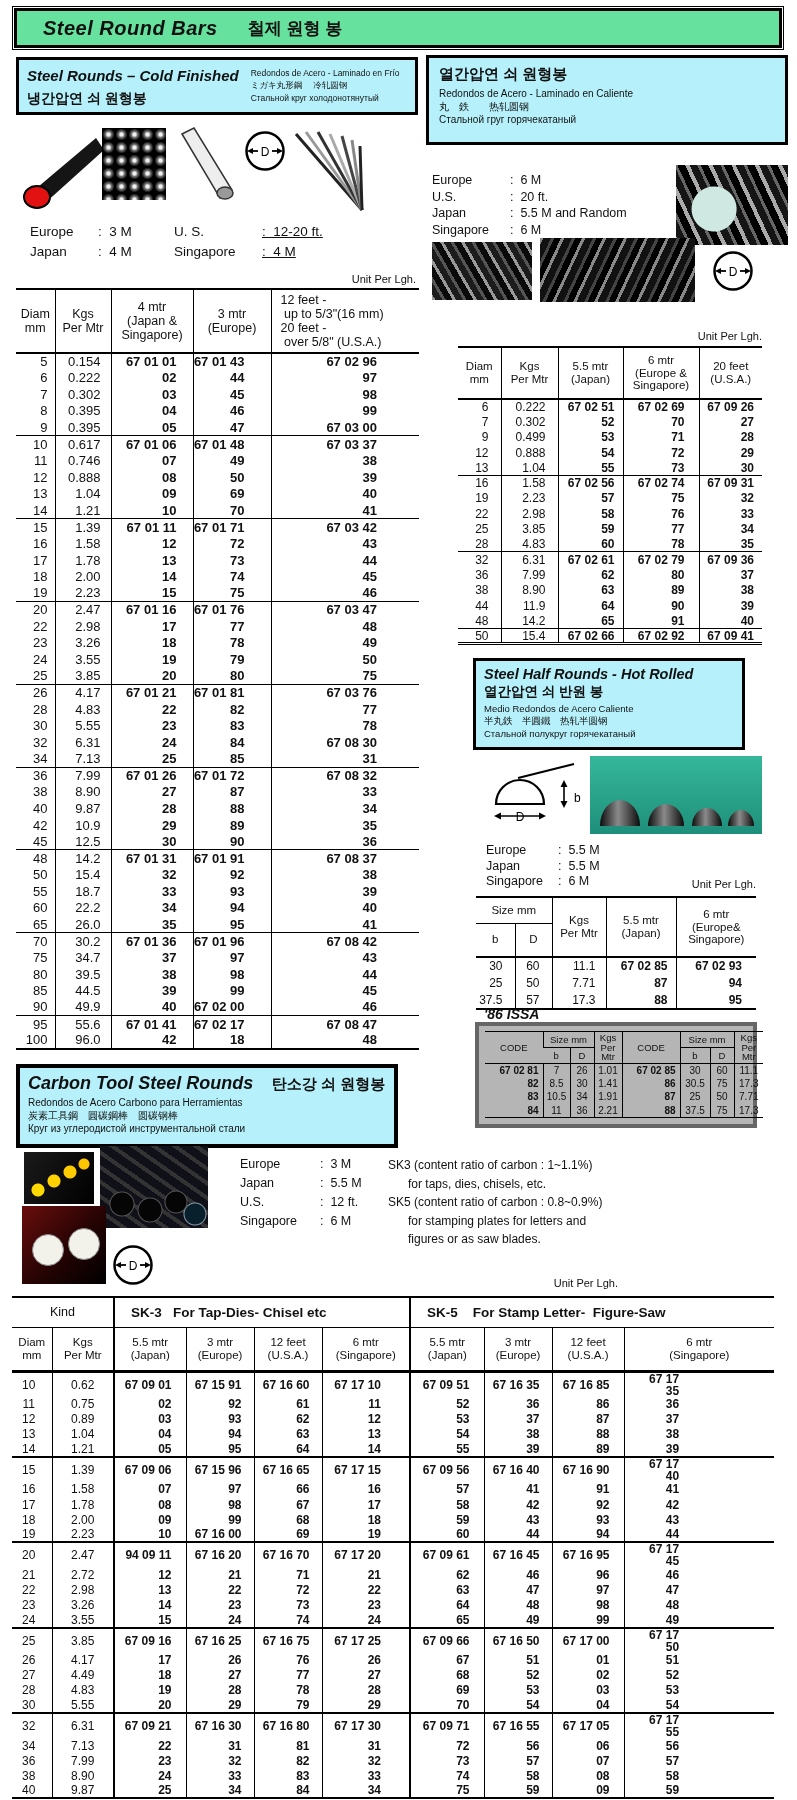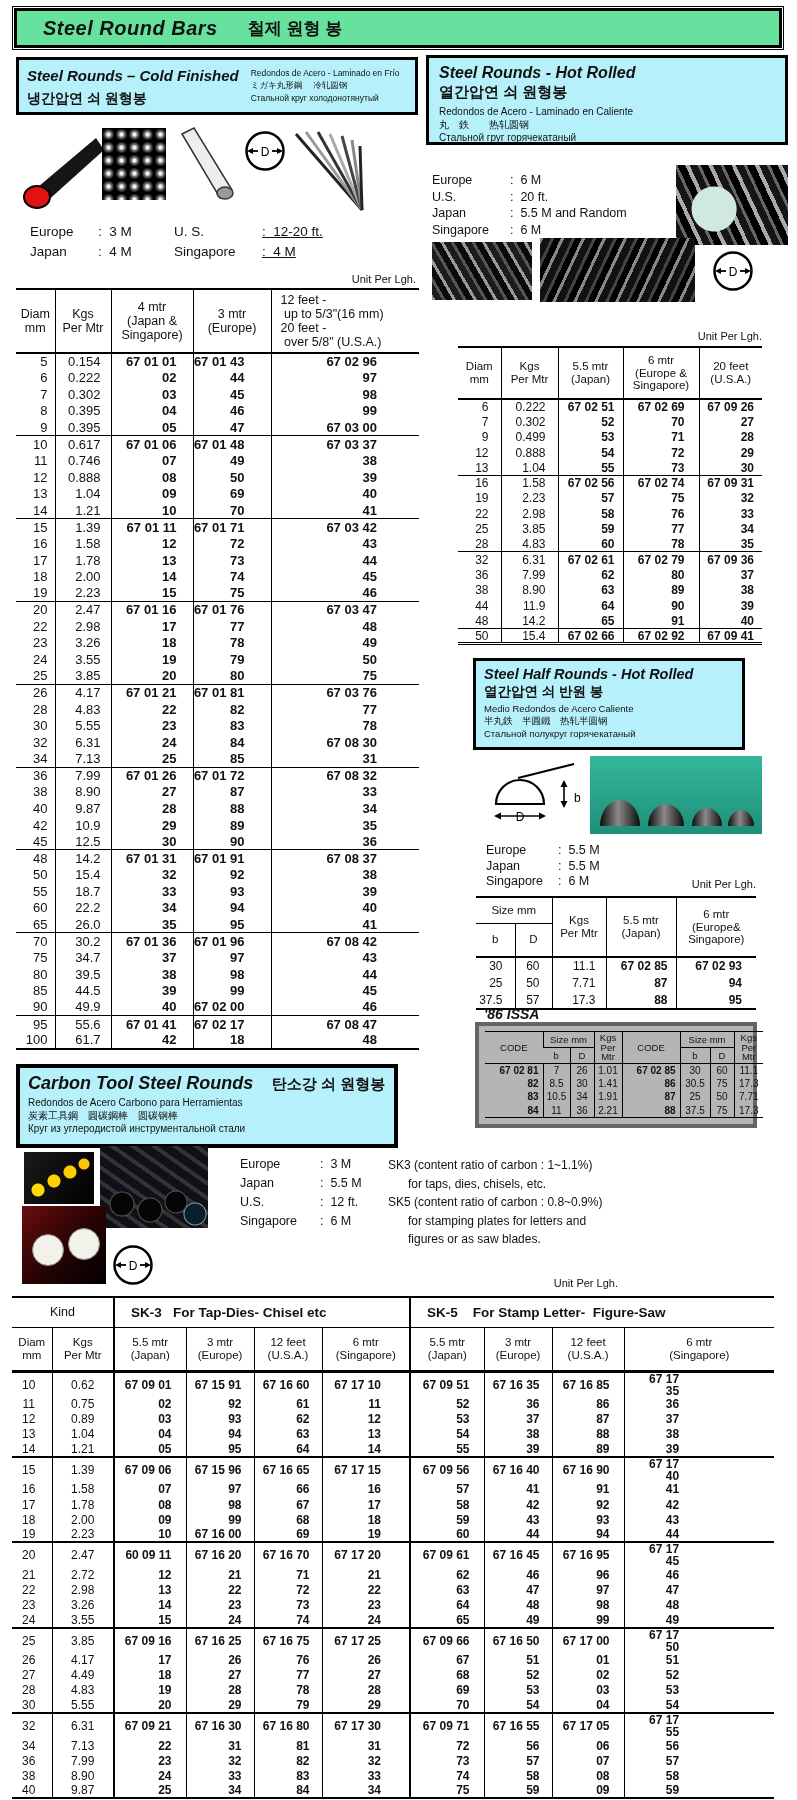--- a/index.html
+++ b/index.html
@@ -154,21 +154,20 @@
       <div class="ttl2">냉간압연 쇠 원형봉</div>
     </div>
     <div class="subs">
       <div>Redondos de Acero - Laminado en Frío</div>
       <div>ミガキ丸形鋼　 冷轧圆钢</div>
       <div>Стальной круг холодонотянутый</div>
     </div>
   </div>
 
   <div class="abs ibox hot-box">
-    <div class="ttl1">Steel Rounds - Hot Rolled</div>
     <div class="ttl2">열간압연 쇠 원형봉</div>
     <div class="subs">
       <div>Redondos de Acero - Laminado en Caliente</div>
       <div>丸　鉄　　热轧圆钢</div>
       <div>Стальной груг горячекатаный</div>
     </div>
   </div>
 
   <span class="photo" style="left:20px;top:132px;width:86px;height:80px;">
     <svg width="86" height="80" viewBox="0 0 86 80">
@@ -520,21 +519,21 @@
         </tr>
         <tr class="grp">
           <td>95</td>
           <td>55.6</td>
           <td>67 01 41</td>
           <td>67 02 17</td>
           <td>67 08 47</td>
         </tr>
         <tr>
           <td>100</td>
-          <td>61.7</td>
+          <td>96.0</td>
           <td>42</td>
           <td>18</td>
           <td>48</td>
         </tr>
       </tbody>
   </table>
 
   <div class="lens" style="left:432px;top:172px;"><div>Europe</div><div>U.S.</div><div>Japan</div><div>Singapore</div></div>
   <div class="lens" style="left:510px;top:172px;"><div>:  6 M</div><div>:  20 ft.</div><div>:  5.5 M and Random</div><div>:  6 M</div></div>
   <span class="abs photo p-ball" style="left:676px;top:165px;width:112px;height:80px;"></span>
@@ -1047,21 +1046,21 @@
           <td>69</td>
           <td>19</td>
           <td>60</td>
           <td>44</td>
           <td>94</td>
           <td>44</td>
         </tr>
         <tr class="grp">
           <td>20</td>
           <td>2.47</td>
-          <td>60 09 11</td>
+          <td>94 09 11</td>
           <td>67 16 20</td>
           <td>67 16 70</td>
           <td>67 17 20</td>
           <td>67 09 61</td>
           <td>67 16 45</td>
           <td>67 16 95</td>
           <td>67 17 45</td>
         </tr>
         <tr>
           <td>21</td>

